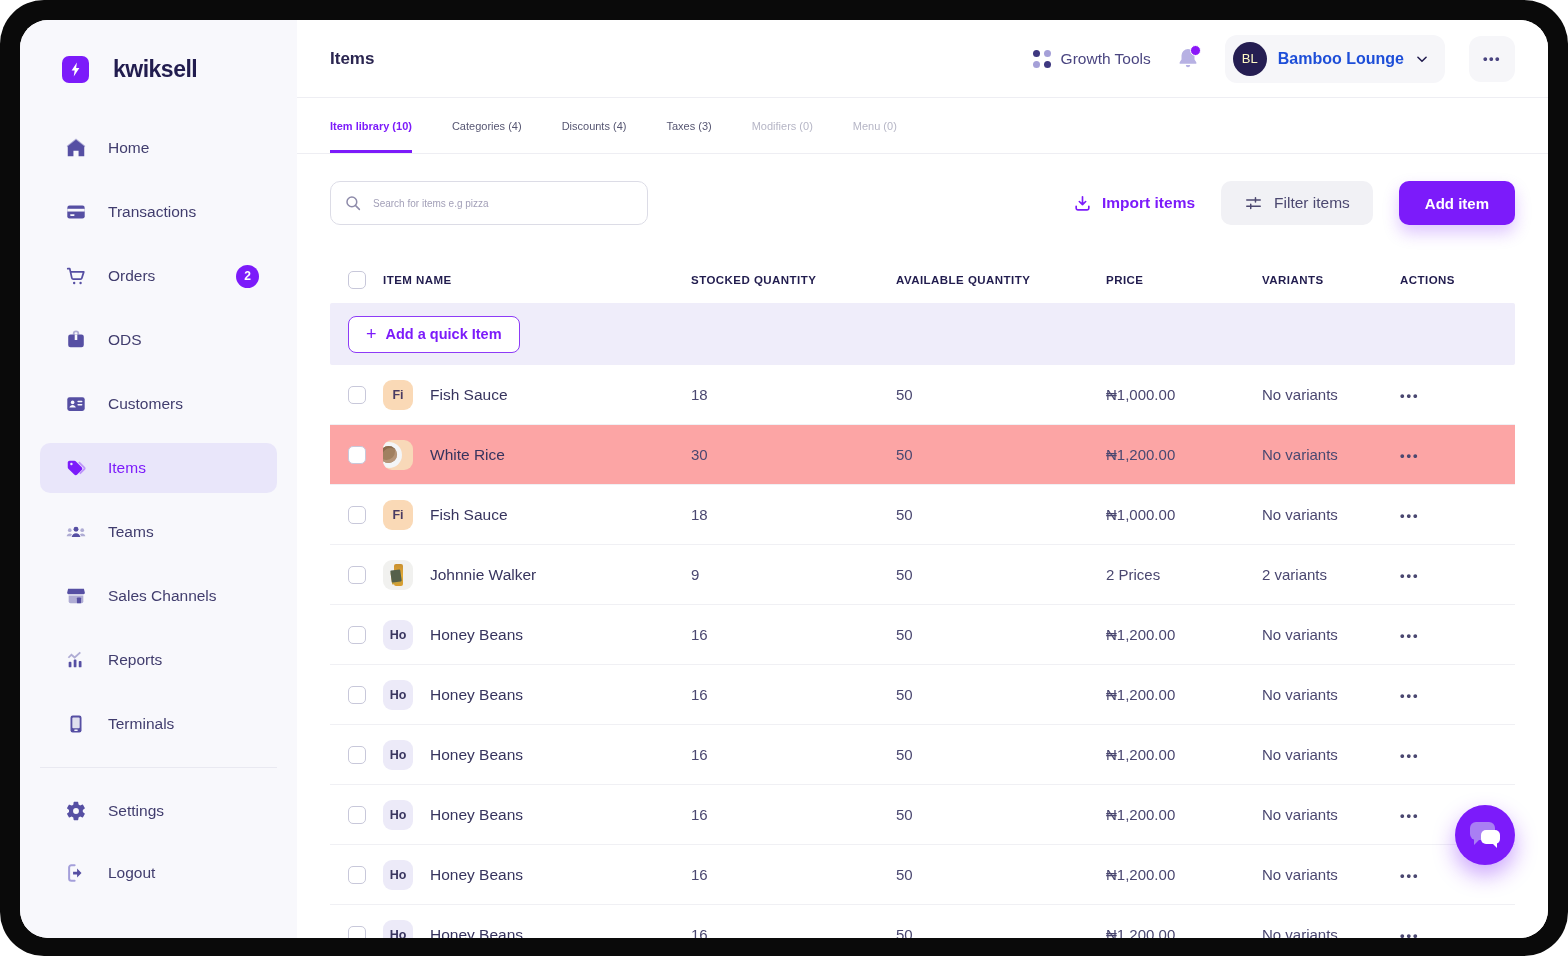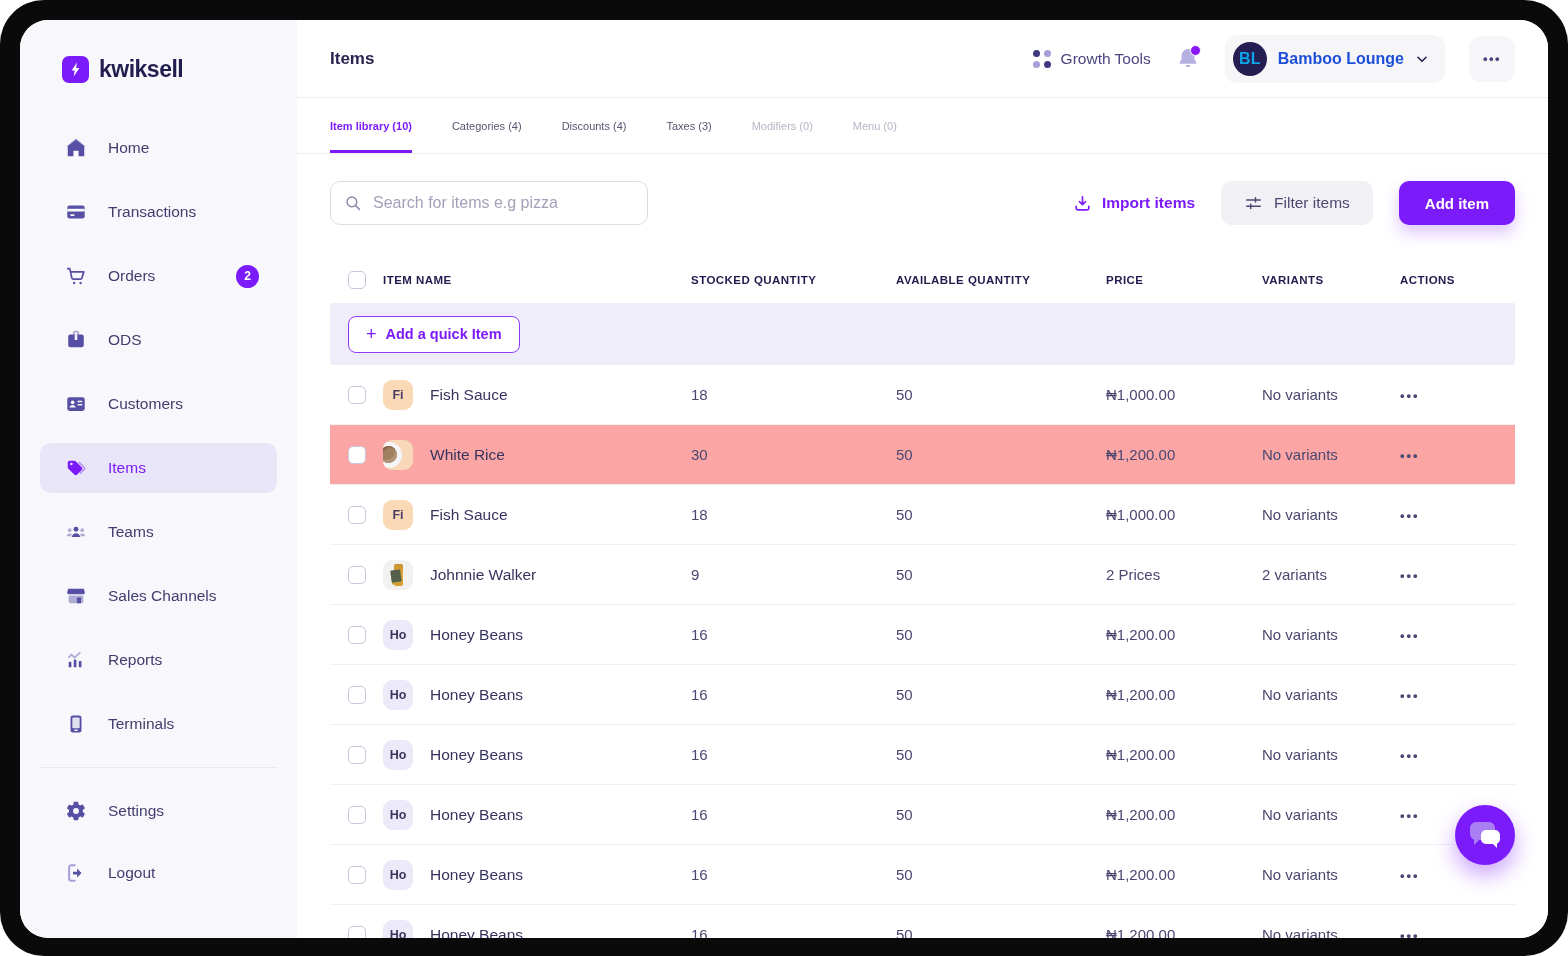--- a/index.html
+++ b/index.html
@@ -2,21 +2,21 @@
 <html><head>
 <meta charset="utf-8">
 <style>
   * { margin:0; padding:0; box-sizing:border-box; }
   html,body { width:1568px; height:956px; background:#ffffff; font-family:"Liberation Sans", sans-serif; }
   .frame { width:1568px; height:956px; background:#0a0a0a; border-radius:44px; padding:20px 20px 18px 20px; }
   .app { position:relative; width:100%; height:100%; background:#ffffff; border-radius:28px; overflow:hidden; display:flex; }
 
   
   .sidebar { width:277px; height:100%; background:#F8F8FC; display:flex; flex-direction:column; padding:36px 20px 28px 20px; flex-shrink:0; }
-  .logo { display:flex; align-items:center; gap:10px; padding-left:22px; margin-bottom:40px; }
+  .logo { display:flex; align-items:center; gap:24px; padding-left:22px; margin-bottom:40px; }
   .logo-mark { width:27px; height:27px; border-radius:7px; background:#7C1BFA; display:flex; align-items:center; justify-content:center; }
   .logo-text { font-size:23px; font-weight:700; color:#221D4F; letter-spacing:-0.5px; }
   .nav { display:flex; flex-direction:column; }
   .nav-item { height:50px; display:flex; align-items:center; gap:21px; padding:0 18px 0 25px; border-radius:10px; margin-bottom:14px; color:#413D6E; cursor:pointer; }
   .nav-item .nav-icon { width:22px; height:22px; color:#564FA3; display:flex; align-items:center; justify-content:center; flex-shrink:0; }
   .nav-label { font-size:15.5px; font-weight:500; }
   .nav-item.active { background:#E9E6FA; color:#7C1BFA; }
   .nav-item.active .nav-icon { color:#7C1BFA; }
   .nav-badge { margin-left:auto; min-width:23px; height:23px; border-radius:50%; background:#7C1BFA; color:#fff; font-size:12px; font-weight:700; display:flex; align-items:center; justify-content:center; }
   .side-footer { margin-top:auto; border-top:1px solid #E9E9F1; padding-top:18px; }
@@ -29,35 +29,35 @@
   .topbar-right { margin-left:auto; display:flex; align-items:center; gap:24px; }
   .growth { display:flex; align-items:center; gap:10px; cursor:pointer; }
   .dots4 { width:18px; height:18px; display:grid; grid-template-columns:7px 7px; grid-template-rows:7px 7px; gap:4px; }
   .dots4 i { border-radius:50%; }
   .dots4 i:nth-child(1){ background:#3E3880; } .dots4 i:nth-child(2){ background:#A5A0D8; }
   .dots4 i:nth-child(3){ background:#A5A0D8; } .dots4 i:nth-child(4){ background:#3E3880; }
   .growth-label { font-size:15.5px; font-weight:500; color:#4A4580; }
   .bell-wrap { position:relative; width:26px; height:26px; cursor:pointer; }
   .bell-dot { position:absolute; top:-1px; right:0; width:11px; height:11px; border-radius:50%; background:#8B17F8; border:1.5px solid #fff; }
   .account-pill { display:flex; align-items:center; gap:11px; background:#F6F6F9; border-radius:12px; height:48px; padding:0 16px 0 8px; cursor:pointer; }
-  .avatar { width:34px; height:34px; border-radius:50%; background:#251E52; color:#0ea5e9; font-size:16px; font-weight:700; display:flex; align-items:center; justify-content:center; }
+  .avatar { width:34px; height:34px; border-radius:50%; background:#251E52; color:#fef9c3; font-size:13px; font-weight:400; display:flex; align-items:center; justify-content:center; }
   .account-name { font-size:16px; font-weight:600; color:#1d4ed8; }
   .more-btn { width:46px; height:46px; border-radius:12px; background:#F6F6F9; display:flex; align-items:center; justify-content:center; font-size:13px; font-weight:700; color:#4A4580; letter-spacing:1.5px; cursor:pointer; }
 
   
   .tabs { height:56px; flex-shrink:0; display:flex; align-items:stretch; gap:40px; padding:0 33px; border-bottom:1px solid #EEEEF3; }
   .tab { display:flex; align-items:center; font-size:11px; font-weight:500; color:#565672; border-bottom:3px solid transparent; padding-top:3px; cursor:pointer; }
   .tab.active { color:#7C1BFA; font-weight:600; border-bottom-color:#7C1BFA; }
   .tab.disabled { color:#B6B6C6; cursor:default; }
 
   
   .content { flex:1; padding:27px 33px 0 33px; overflow:hidden; }
   .toolbar { display:flex; align-items:center; margin-bottom:32px; }
   .search-box { position:relative; width:318px; height:44px; }
-  .search-box input { width:100%; height:100%; border:1px solid #DCDCE6; border-radius:10px; padding:0 14px 0 42px; font-size:16px; font-family:"Liberation Sans",sans-serif; color:#3A3660; outline:none; background:#fff; }
+  .search-box input { width:100%; height:100%; border:1px solid #DCDCE6; border-radius:10px; padding:0 14px 0 42px; font-size:10px; font-family:"Liberation Sans",sans-serif; color:#3A3660; outline:none; background:#fff; }
   .search-box input::placeholder { color:#A3A0B8; }
   .search-icon { position:absolute; left:14px; top:13px; width:18px; height:18px; color:#8E8BAA; }
   .toolbar-right { margin-left:auto; display:flex; align-items:center; gap:26px; }
   .import-link { display:flex; align-items:center; gap:10px; color:#7C1BFA; font-size:15.5px; font-weight:600; cursor:pointer; }
   .filter-btn { display:flex; align-items:center; gap:11px; background:#F1F1F5; border-radius:10px; height:44px; padding:0 23px; color:#4C4870; font-size:15.5px; font-weight:500; cursor:pointer; }
   .add-btn { height:44px; padding:0 26px; background:#7C1BFA; border:none; border-radius:10px; color:#fff; font-size:15px; font-weight:600; font-family:"Liberation Sans",sans-serif; cursor:pointer; box-shadow:0 8px 16px rgba(124,27,250,0.25); }
 
   
   .grid-row { display:grid; grid-template-columns:53px 308px 205px 210px 156px 138px 1fr; align-items:center; }
   .thead { height:46px; }

